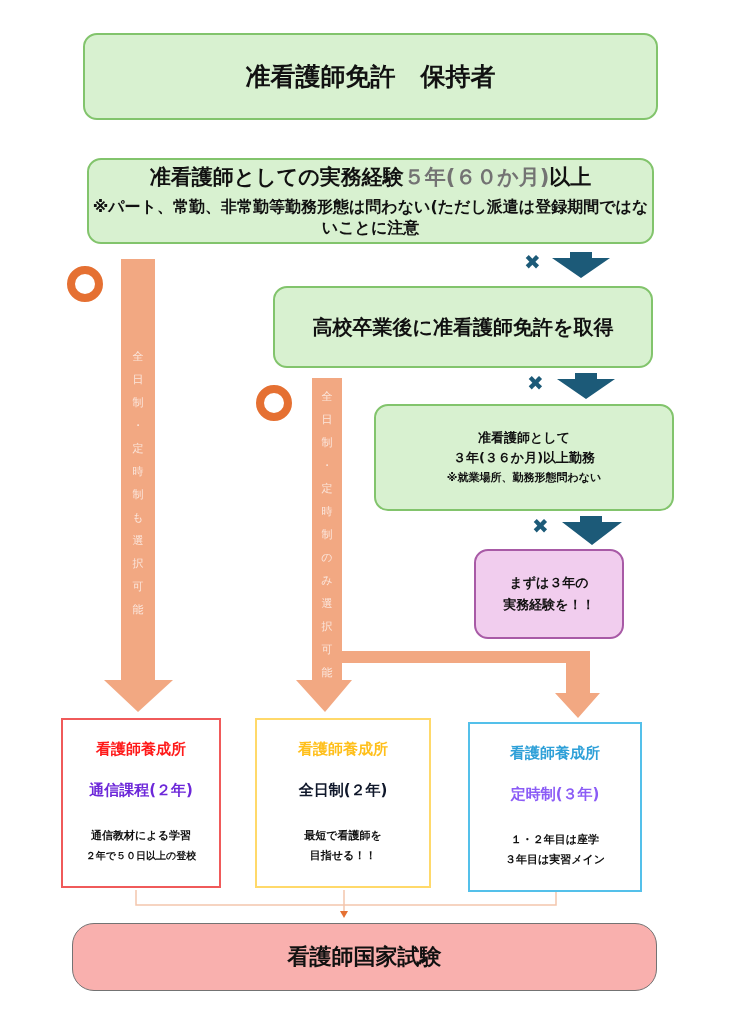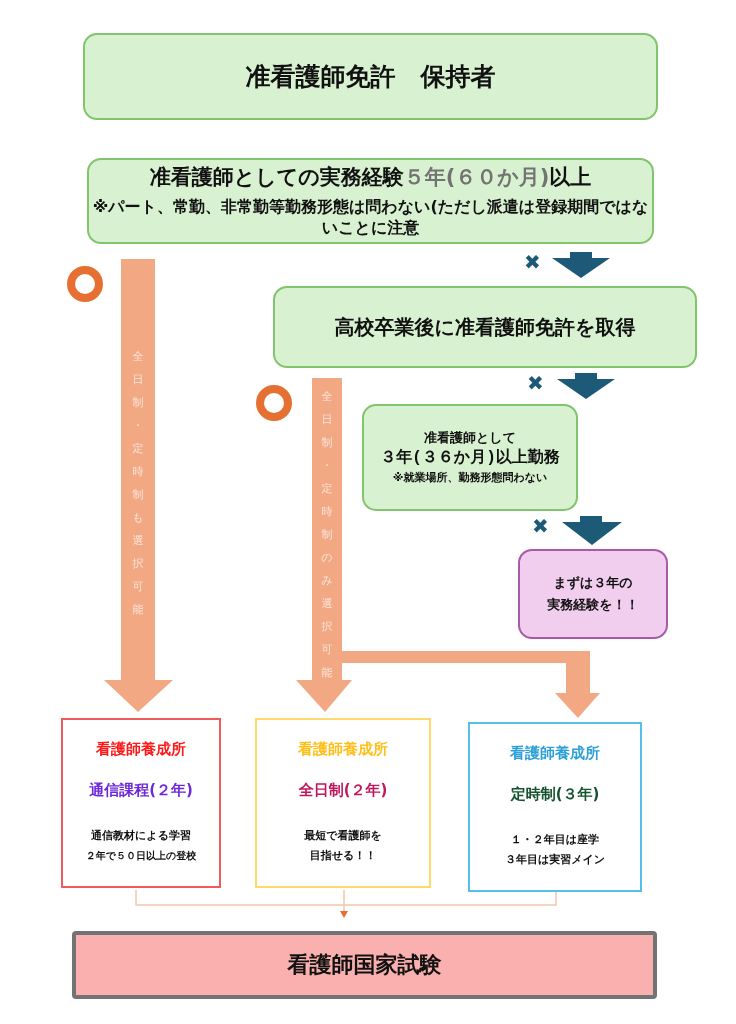--- a/index.html
+++ b/index.html
@@ -7,22 +7,22 @@
            font-family: "DejaVu Sans", sans-serif; color: #111; }
     .abs { position: absolute; }
     .green-box { background: #d8f1d0; border: 2px solid #82c46c; border-radius: 14px;
                  box-sizing: border-box; display: flex; flex-direction: column;
                  align-items: center; justify-content: center; text-align: center; }
     .pink-box { background: #f1cdee; border: 2px solid #a85aa6; border-radius: 14px;
                 box-sizing: border-box; display: flex; flex-direction: column;
                 align-items: center; justify-content: center; text-align: center; }
     .school-box { background: #fff; box-sizing: border-box; border: 2px solid;
                   display: flex; flex-direction: column; align-items: center; text-align: center; }
-    .exam-box { background: #f9b0ae; border: 4px solid #737373; border-radius: 4px;
-                box-sizing: border-box; display: flex; align-items: center; justify-content: center; margin-top: 8px; }
+    .exam-box { background: #f9b0ae; border: 1px solid #737373; border-radius: 22px;
+                box-sizing: border-box; display: flex; align-items: center; justify-content: center; }
     .bold { font-weight: bold; }
     .vtext { color: #fbe6dc; font-family: "DejaVu Serif", serif; font-size: 11px;
              display: flex; flex-direction: column; align-items: center; line-height: 23px; }
     svg { position: absolute; left: 0; top: 0; }
   </style>
 </head>
 <body>
 
 <svg width="736" height="1024">
 
@@ -50,31 +50,31 @@
   <div class="bold" style="font-size:16px;">※パート、常勤、非常勤等勤務形態は問わない(ただし派遣は登録期間ではないことに注意</div>
 </div>
 
 <div class="abs bold" style="left:524px;top:250px;font-size:20px;color:#1c5a78;">✖</div>
 <div class="abs bold" style="left:527px;top:371px;font-size:20px;color:#1c5a78;">✖</div>
 <div class="abs bold" style="left:532px;top:514px;font-size:20px;color:#1c5a78;">✖</div>
 
 <div class="abs" style="left:67px;top:266px;width:20px;height:20px;border:8px solid #e57032;border-radius:50%;"></div>
 <div class="abs" style="left:256px;top:385px;width:20px;height:20px;border:8px solid #e57032;border-radius:50%;"></div>
 
-<div class="abs green-box" style="left:273px;top:286px;width:424px;height:82px;">
+<div class="abs green-box" style="left:273px;top:286px;width:380px;height:82px;">
   <span class="bold" style="font-size:20px;">高校卒業後に准看護師免許を取得</span>
 </div>
 
-<div class="abs green-box" style="left:362px;top:404px;width:216px;height:107px;">
+<div class="abs green-box" style="left:374px;top:404px;width:300px;height:107px;">
   <div class="bold" style="font-size:13px;line-height:20px;">准看護師として</div>
-  <div class="bold" style="font-size:16px;line-height:20px;font-family:Liberation Mono, monospace;">３年(３６か月)以上勤務</div>
+  <div class="bold" style="font-size:13px;line-height:20px;">３年(３６か月)以上勤務</div>
   <div class="bold" style="font-size:11px;line-height:20px;">※就業場所、勤務形態問わない</div>
 </div>
 
-<div class="abs pink-box" style="left:518px;top:549px;width:150px;height:90px;">
+<div class="abs pink-box" style="left:474px;top:549px;width:150px;height:90px;">
   <div class="bold" style="font-size:13px;line-height:22px;">まずは３年の</div>
   <div class="bold" style="font-size:13px;line-height:22px;">実務経験を！！</div>
 </div>
 
 <div class="abs vtext" style="left:121px;top:345px;width:34px;" id="left-vtext">
     <span>全</span>
     <span>日</span>
     <span>制</span>
     <span>・</span>
     <span>定</span>
@@ -104,26 +104,26 @@
   </div>
 
 <div class="abs school-box" style="left:61px;top:718px;width:160px;height:170px;border-color:#f05a5a;">
   <div class="bold" style="color:#ff1a1a;font-size:15px;margin-top:20px;">看護師養成所</div>
   <div class="bold" style="color:#6d28d9;font-size:15px;margin-top:22px;">通信課程(２年)</div>
   <div class="bold" style="font-size:11px;margin-top:26px;line-height:20px;">通信教材による学習</div>
   <div class="bold" style="font-size:10px;line-height:20px;">２年で５０日以上の登校</div>
 </div>
 <div class="abs school-box" style="left:255px;top:718px;width:176px;height:170px;border-color:#ffd96a;">
   <div class="bold" style="color:#ffbf1a;font-size:15px;margin-top:20px;">看護師養成所</div>
-  <div class="bold" style="color:#be185d;font-size:15px;margin-top:22px;text-align:right;">全日制(２年)</div>
+  <div class="bold" style="color:#0f172a;font-size:15px;margin-top:22px;text-align:right;">全日制(２年)</div>
   <div class="bold" style="font-size:11px;margin-top:26px;line-height:20px;">最短で看護師を</div>
   <div class="bold" style="font-size:11px;line-height:20px;">目指せる！！</div>
 </div>
 <div class="abs school-box" style="left:468px;top:722px;width:174px;height:170px;border-color:#54c0ea;">
   <div class="bold" style="color:#2ea0d8;font-size:15px;margin-top:20px;">看護師養成所</div>
-  <div class="bold" style="color:#14532d;font-size:15px;margin-top:22px;">定時制(３年)</div>
+  <div class="bold" style="color:#8b5cf6;font-size:15px;margin-top:22px;">定時制(３年)</div>
   <div class="bold" style="font-size:11px;margin-top:26px;line-height:20px;">１・２年目は座学</div>
   <div class="bold" style="font-size:11px;line-height:20px;">３年目は実習メイン</div>
 </div>
 
 <div class="abs exam-box" style="left:72px;top:923px;width:585px;height:68px;">
   <span class="bold" style="font-size:22px;">看護師国家試験</span>
 </div>
 
 </body></html>

